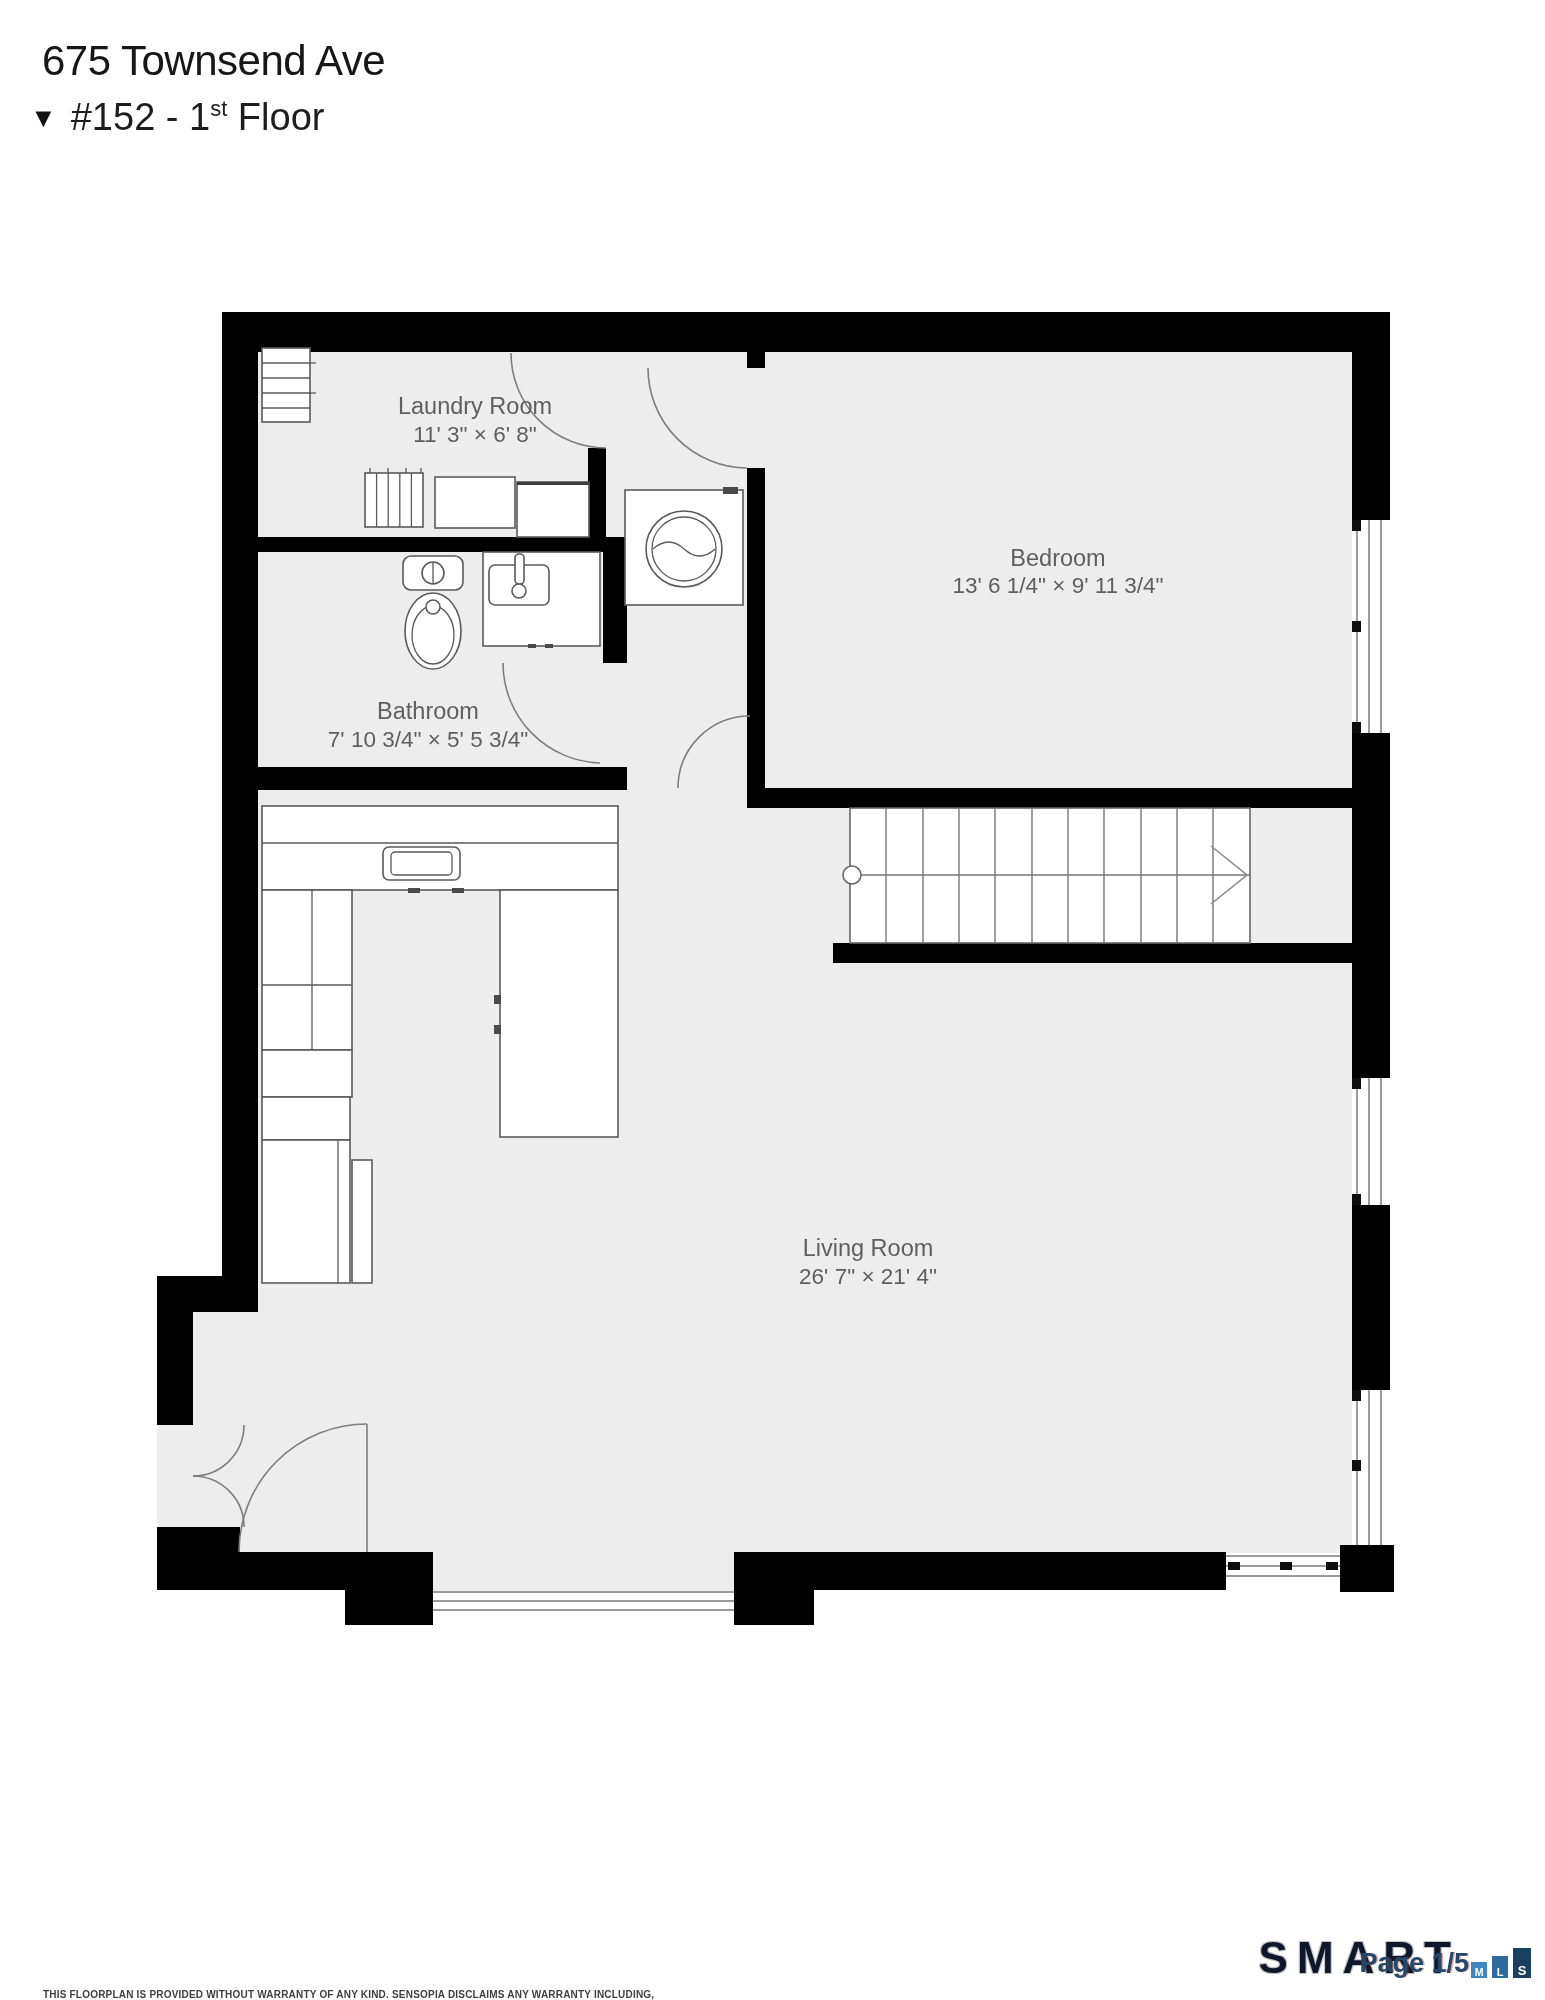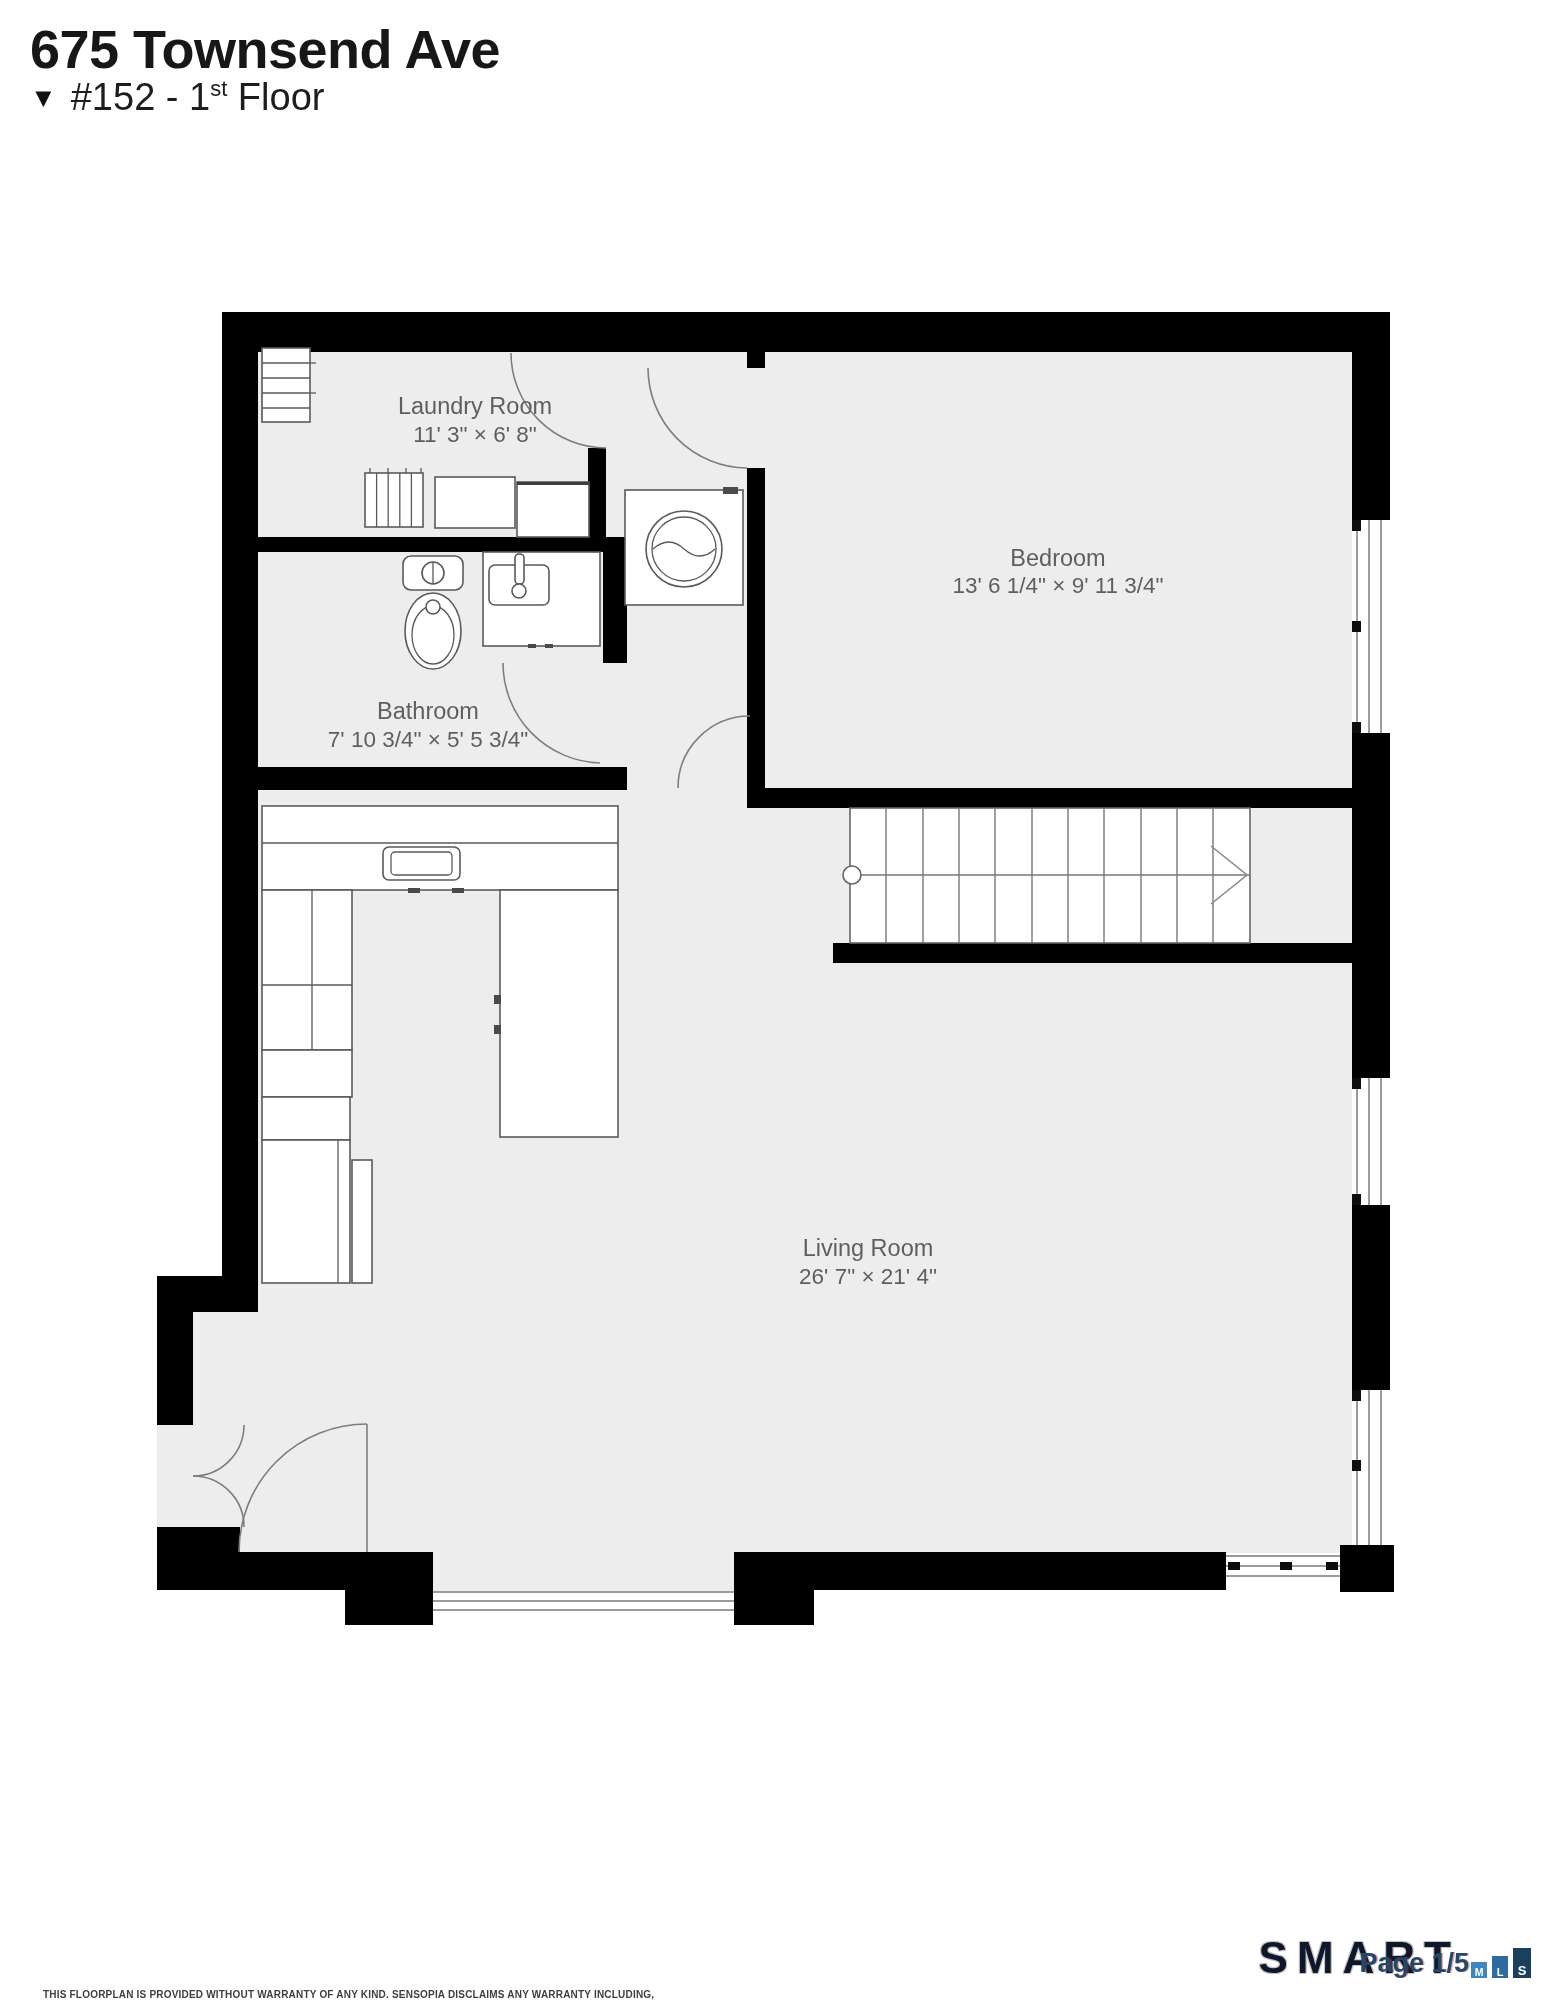--- a/index.html
+++ b/index.html
@@ -1,20 +1,20 @@
 <!DOCTYPE html>
 <html><head>
 <meta charset="utf-8">
 <style>
   html,body{margin:0;padding:0;background:#fff;}
   #page{position:relative;width:1545px;height:2000px;background:#fff;overflow:hidden;
         font-family:"Liberation Sans",sans-serif;}
   
   .header{position:absolute;left:30px;top:26px;color:#171717;}
-  .address{font-size:54px;font-weight:700;letter-spacing:-.5px;line-height:46px;margin:0;}
+  .address{font-size:42px;font-weight:400;letter-spacing:-.5px;line-height:46px;margin:12px;}
   .subtitle{margin-top:4px;font-size:38px;font-weight:400;color:#1d1d1d;display:flex;align-items:center;}
   .subtitle .tri{font-size:27px;margin-right:14px;line-height:38px;color:#111;}
   .subtitle sup{font-size:22px;vertical-align:super;line-height:0;}
   
   svg{position:absolute;left:0;top:0;}
   .wall rect{fill:var(--wall,#000);}
   .floor rect{fill:var(--floor,#ededed);}
   .fixt{fill:#fff;stroke:var(--stroke,#5a5a5a);stroke-width:1.6;}
   .fixline{stroke:var(--stroke,#5a5a5a);stroke-width:1.3;fill:none;}
   .dark{fill:#4a4a4a;stroke:none;}

